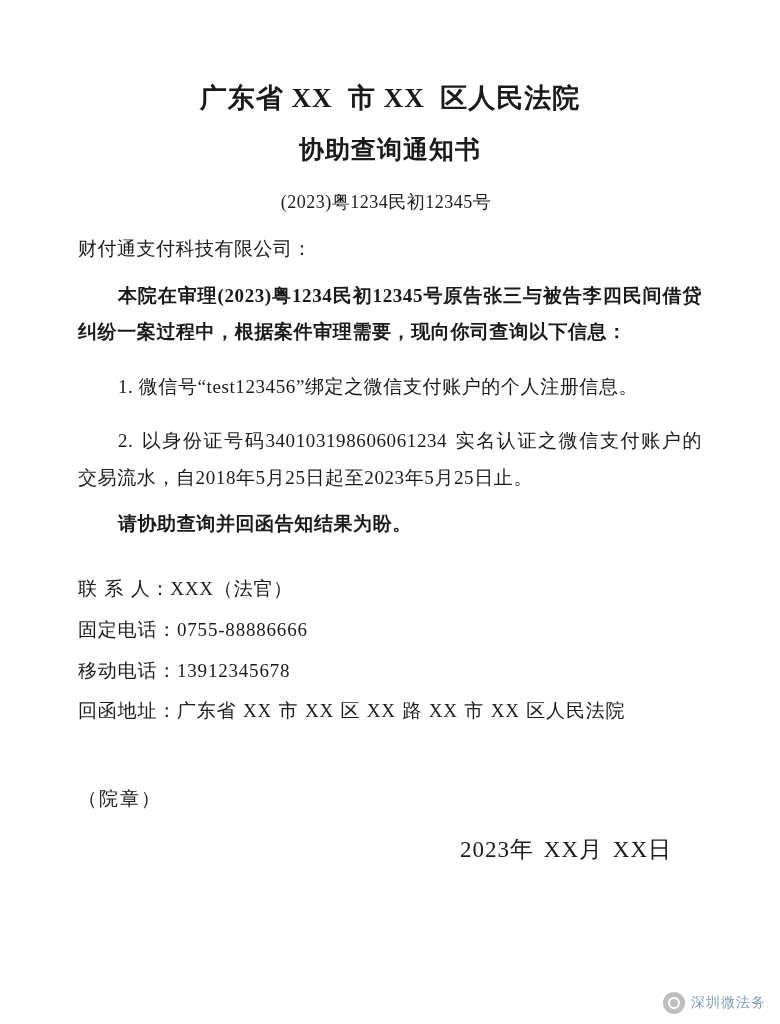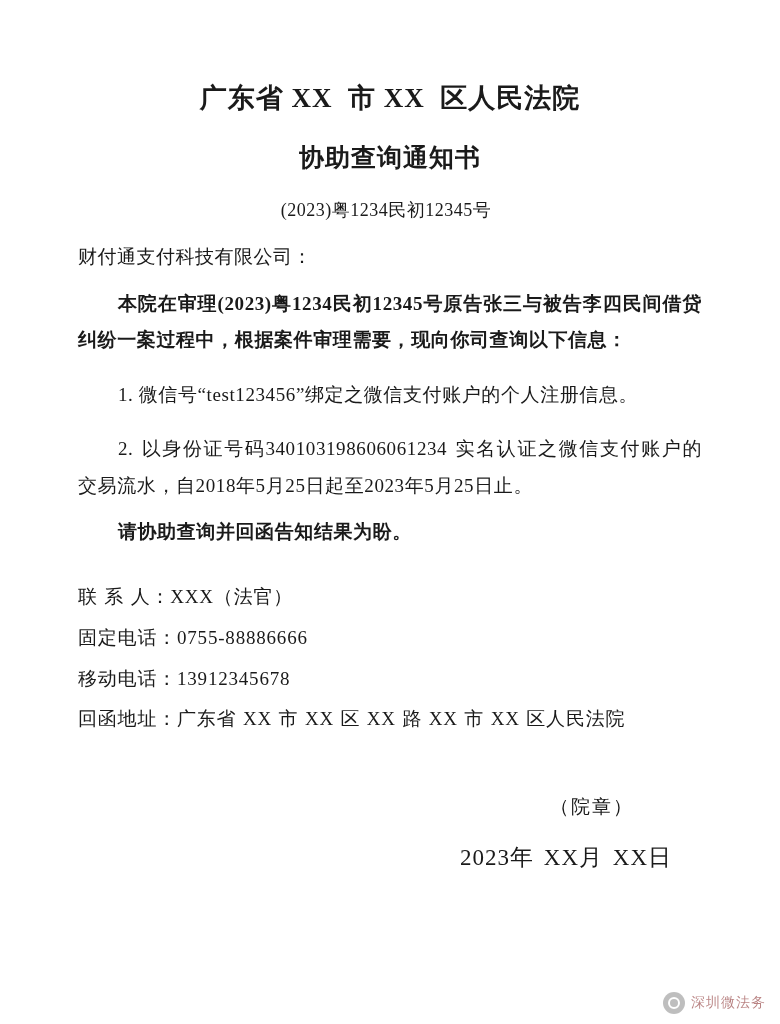--- a/index.html
+++ b/index.html
@@ -31,21 +31,21 @@
     font-weight: bold;
     letter-spacing: 1px;
     line-height: 1.5;
     white-space: pre;
   }
   .title-sub {
     font-size: 25px;
     font-weight: bold;
     letter-spacing: 1px;
     line-height: 1.5;
-    margin-top: 20px;
+    margin-top: 12px;
   }
   .case-no {
     text-align: center;
     font-size: 18px;
     margin-top: 22px;
     margin-right: 8px;
     letter-spacing: 0.5px;
   }
   .addressee {
     font-size: 19px;
@@ -83,21 +83,21 @@
     margin-top: 26px;
   }
   .contact-line {
     font-size: 19px;
     line-height: 2.15;
     letter-spacing: 0.8px;
     word-spacing: 1px;
   }
   .seal-line {
     font-size: 19px;
-    text-align: right;
+    text-align: left;
     margin-top: 54px;
     padding-right: 68px;
     letter-spacing: 2px;
   }
   .date-line {
     font-size: 23px;
     text-align: right;
     margin-top: 22px;
     padding-right: 30px;
     letter-spacing: 1px;
@@ -127,21 +127,21 @@
     top: 5px;
     width: 12px;
     height: 12px;
     border-radius: 50%;
     border: 2px solid #ffffff;
     box-sizing: border-box;
   }
   .wm-text {
     font-family: "Liberation Sans", "DejaVu Sans", sans-serif;
     font-size: 14px;
-    color: #7f1d1d;
+    color: #0c4a6e;
     letter-spacing: 1px;
   }
 </style>
 </head>
 <body>
 
 <div class="page">
 
   <div class="title-block">
     <div class="title-main">广东省 XX  市 XX  区人民法院</div>

